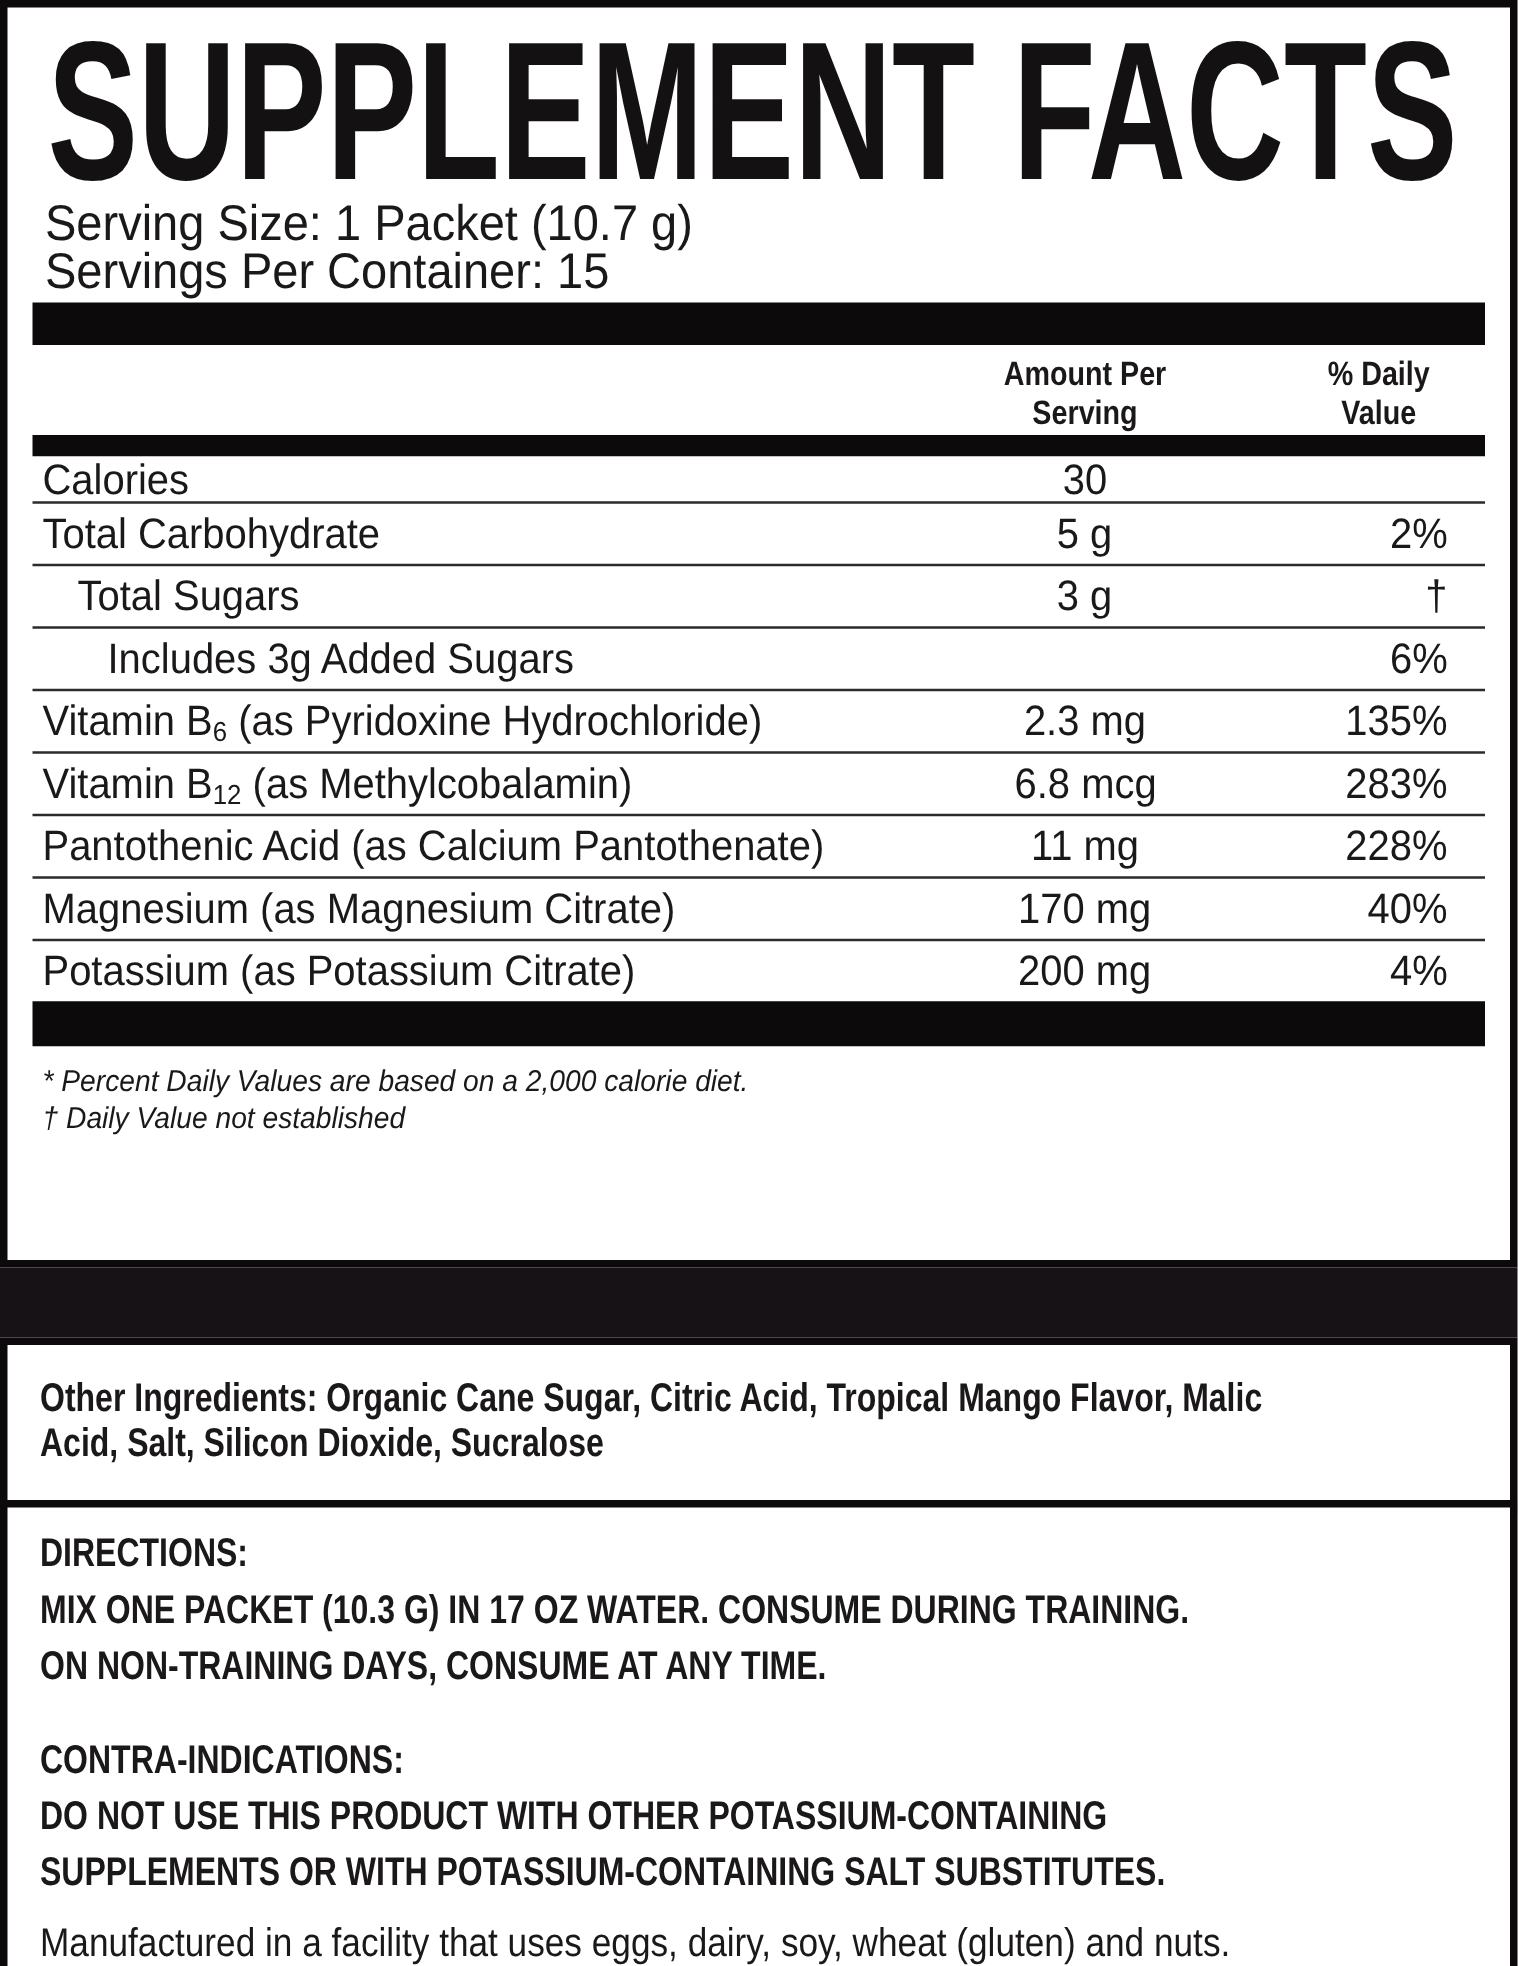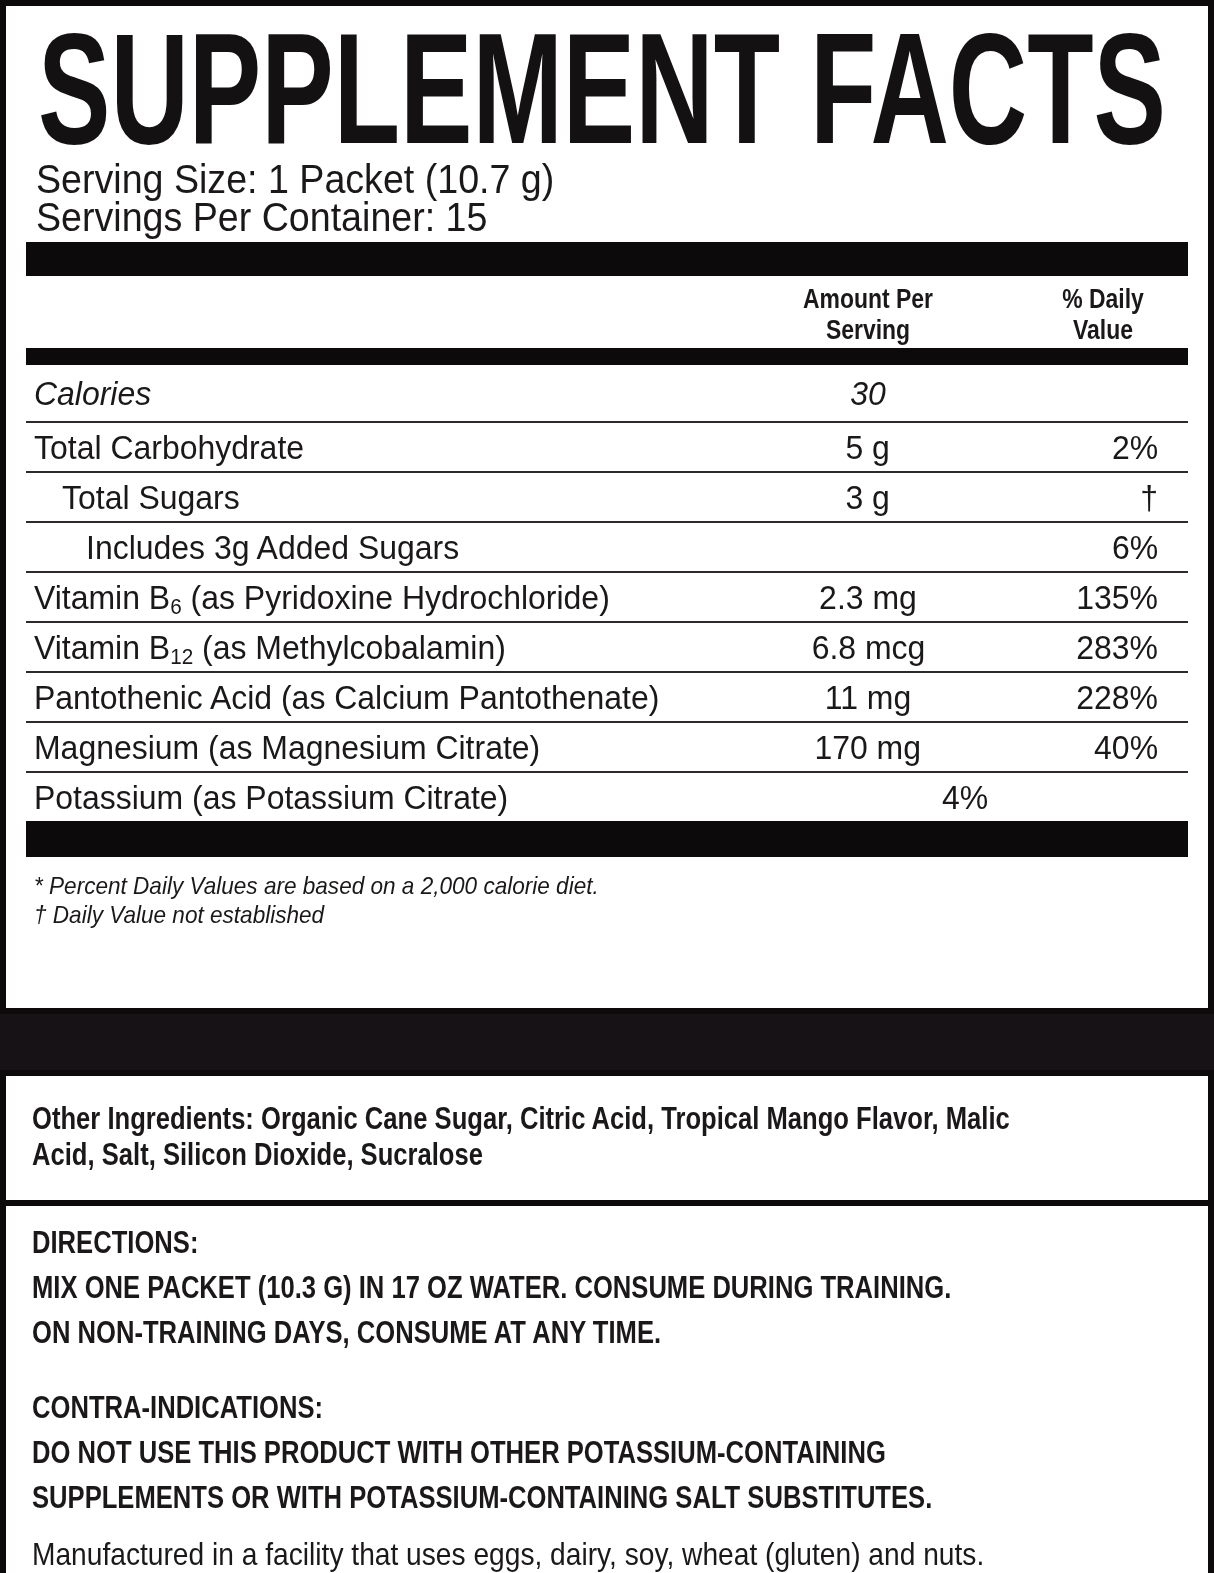--- a/index.html
+++ b/index.html
@@ -42,21 +42,21 @@
     font-weight:700;font-size:27px;line-height:31px;white-space:pre-line;
     text-align:center;padding-top:8px;
     transform:scaleX(.85);transform-origin:50% 50%;
   }
 
   
   .row{
     display:grid;grid-template-columns:1fr 300px 170px;align-items:center;
     height:50px;border-bottom:2px solid var(--rule);font-size:34px;
   }
-  .row:first-child{height:58px;font-style:italic;}
+  .row:first-child{height:38px;}
   .row:last-child{height:48px;border-bottom:none;}
   .cell{white-space:nowrap;}
   .cell.label{padding-left:8px;}
   .row.indent-1 .cell.label{padding-left:36px;}
   .row.indent-2 .cell.label{padding-left:60px;}
   .cell.amount{text-align:center;}
   .cell.dv{text-align:right;padding-right:30px;}
   sub.lsub{font-size:22px;line-height:0;position:relative;top:5px;vertical-align:baseline;}
 
   
@@ -154,20 +154,21 @@
 
   <div class="row indent-0">
     <div class="cell label"><span class="cx"><span class="l1">Magnesium (as Magnesium Citrate)</span><sub class="lsub"></sub><span class="l2"></span></span></div>
     <div class="cell amount"><span class="cxc">170 mg</span></div>
     <div class="cell dv"><span class="cxr">40%</span></div>
   </div>
 
 
   <div class="row indent-0">
     <div class="cell label"><span class="cx"><span class="l1">Potassium (as Potassium Citrate)</span><sub class="lsub"></sub><span class="l2"></span></span></div>
+    <div class="cell amount"><span class="cxc">200 mg</span></div>
     <div class="cell dv"><span class="cxr">4%</span></div>
   </div>
 </div>
 
     <div class="bar bar-thick2"></div>
 
     <p class="footnote first"><span class="cx">* Percent Daily Values are based on a 2,000 calorie diet.</span></p>
     <p class="footnote"><span class="cx">† Daily Value not established</span></p>
   </section>
 

